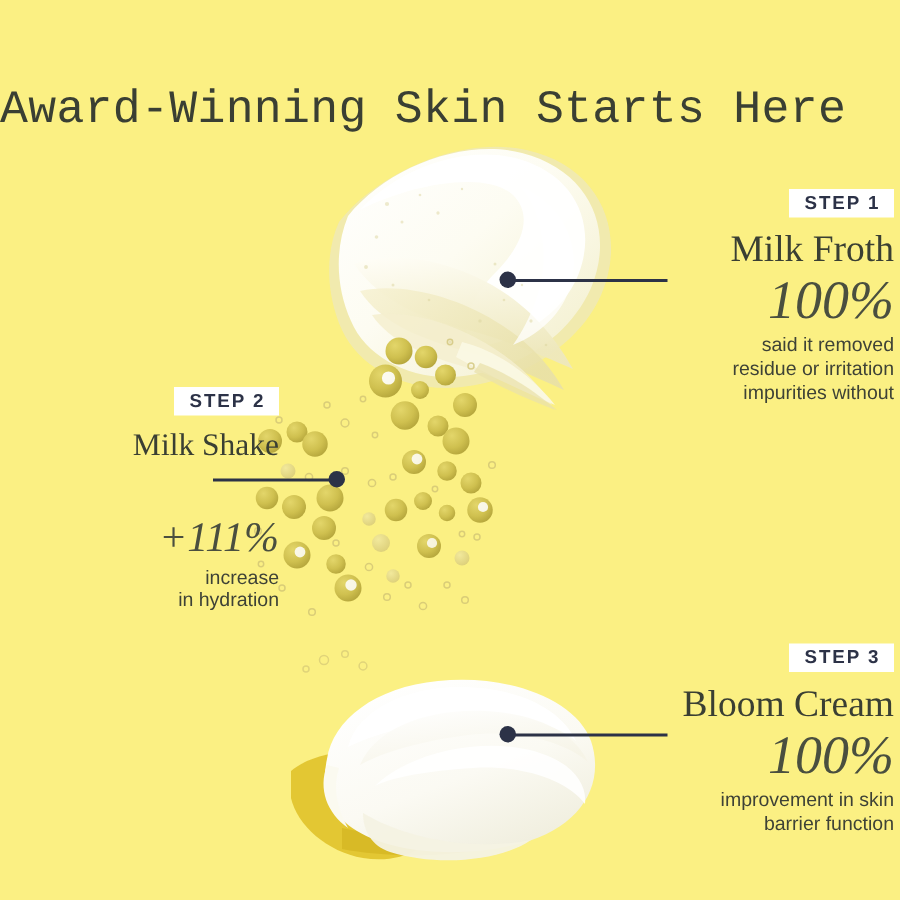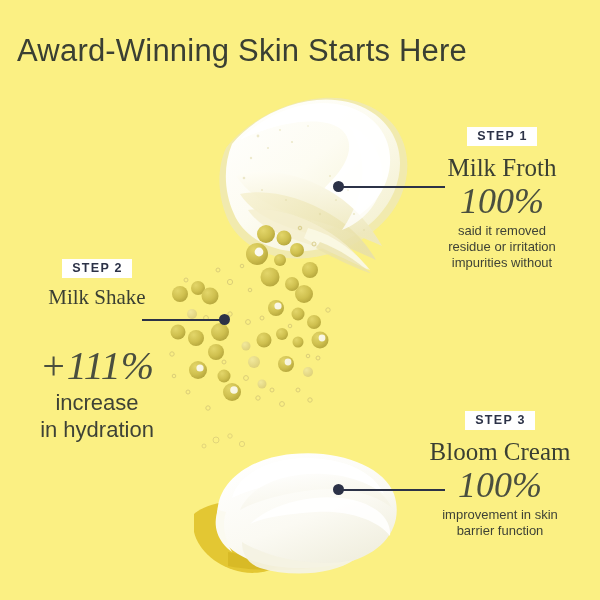--- a/index.html
+++ b/index.html
@@ -12,23 +12,23 @@
   #stage{
     position:relative;
     width:600px;height:600px;
     background:#FBF083;
     overflow:hidden;
   }
 
   
   .title{
     position:absolute;
-    left:0;top:33px;width:484px;
+    left:0;top:56px;width:484px;
     text-align:center;
-    font-family:Liberation Sans, sans-serif;
+    font-family:Liberation Mono, monospace;
     font-size:31px;
     letter-spacing:.2px;
     color:#3a3f33;
     white-space:nowrap;
   }
 
   
   .art{position:absolute;pointer-events:none;}
 
   
@@ -55,21 +55,21 @@
 
   #conn2{left:142px;top:314px;width:88px;}
   #conn2 .dot{right:0;}
   #conn2 .ln{left:0;width:82px;}
 
   #conn3{left:333px;top:484px;width:112px;}
   #conn3 .dot{left:0;}
   #conn3 .ln{left:7px;width:105px;}
 
   
-  .step{position:absolute;text-align:center;}
+  .step{position:absolute;text-align:right;}
   .badge{
     display:inline-block;
     background:#ffffff;
     color:#2c3247;
     font-size:12.5px;
     font-weight:bold;
     letter-spacing:1.3px;
     padding:3px 9px 3px 10px;
     line-height:1.05;
   }
@@ -92,25 +92,25 @@
   }
   .desc{
     font-size:13px;
     color:#3e4236;
     line-height:1.22;
     margin-top:3px;
   }
 
   #step1{left:408px;top:126px;width:188px;}
   #step2{left:8px;top:258px;width:178px;}
-  #step3{left:404px;top:410px;width:192px;}
+  #step3{left:404px;top:429px;width:192px;}
 
   #step2 .prod{font-size:21px;}
-  #step2 .stat{font-size:40px;margin-top:36px;}
-  #step2 .desc{font-size:22px;}
+  #step2 .stat{font-size:28px;margin-top:36px;}
+  #step2 .desc{font-size:13px;}
 </style>
 </head>
 <body>
 
 <div id="stage">
 
   <svg id="froth" class="art" viewBox="0 0 230 195" xmlns="http://www.w3.org/2000/svg">
     <defs>
       <linearGradient id="fg1" x1="0" y1="0" x2="1" y2="1">
         <stop offset="0%" stop-color="#ffffff"></stop>

